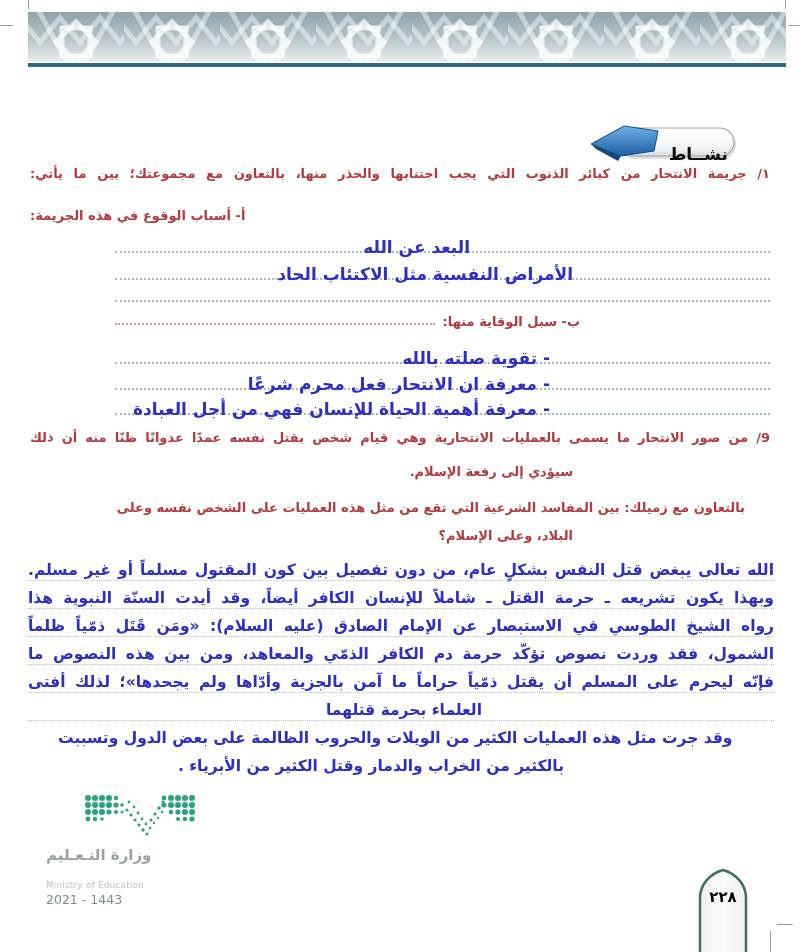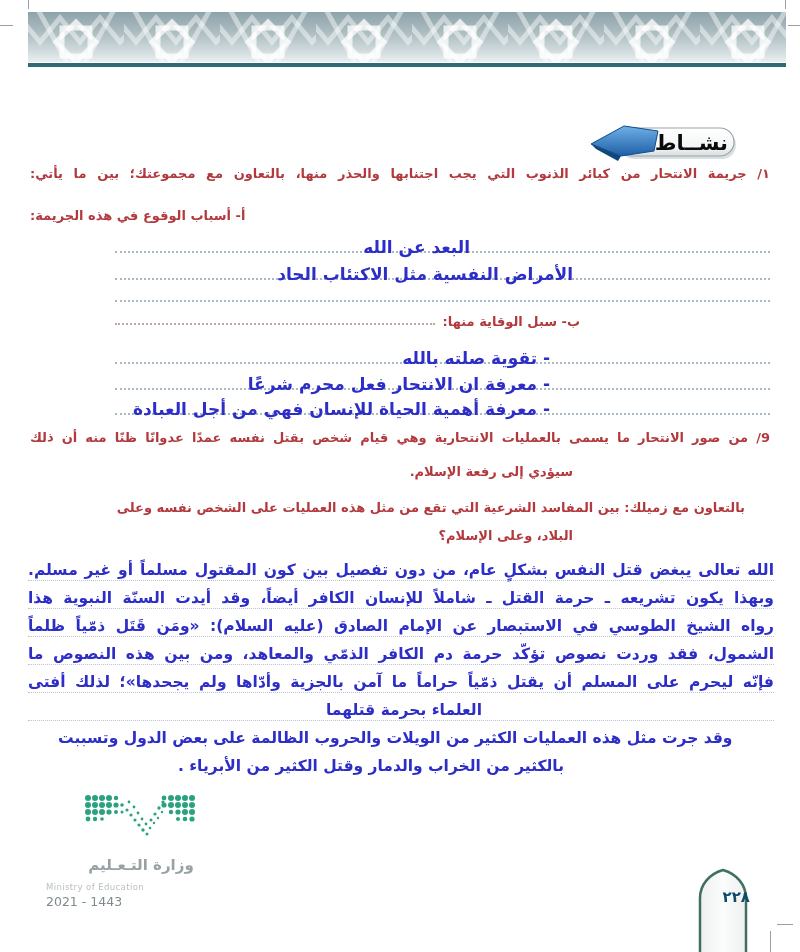--- a/index.html
+++ b/index.html
@@ -11,21 +11,21 @@
   
   .cm { position:absolute; background:#9aa0a2; }
 
   
   .header-band { position:absolute; left:28px; top:12px; width:758px; height:50px; }
   .header-rule { position:absolute; left:28px; top:63px; width:758px; height:4px; background:#2e6b74; }
 
   
   .banner { position:absolute; top:123px; left:588px; width:152px; height:42px; }
   .banner-label {
-    position:absolute; top:8px; right:12px; font-size:21px; font-weight:bold;
+    position:absolute; top:21px; right:12px; font-size:17px; font-weight:bold;
     color:#0b0b0b; letter-spacing:0.5px;text-align:right;
   }
 
   
   .row { position:absolute; left:30px; right:30px; }
   .red  { color:#b23a3e; font-weight:bold; font-size:13px; }
   .blue { color:#2d2dc7; font-weight:bold; }
 
   .just { text-align:justify; text-align-last:justify; }
 
@@ -53,29 +53,29 @@
   .bp .ln.dotl::after {
     content:""; position:absolute; left:0; right:0; bottom:3px;
     border-bottom:1.5px dotted rgba(150,166,182,0.65); pointer-events:none;
   }
   .bp .ln.jl { text-align:justify; text-align-last:justify; }
   .bp .ln.left { text-align:center; padding-left:6px; }
 
   
   .moe { position:absolute; left:46px; top:792px; width:190px; text-align:left; direction:ltr; }
   .moe .dots { margin-left:34px; }
-  .moe .ar { color:#98a2a4; font-size:15px; font-weight:bold; direction:rtl; text-align:center; margin-top:10px; }
-  .moe .en { color:#b8bfc1; font-size:8.5px; letter-spacing:0.4px; margin-top:8px; }
+  .moe .ar { color:#98a2a4; font-size:15px; font-weight:bold; direction:rtl; text-align:left; margin-top:0; }
+  .moe .en { color:#b8bfc1; font-size:8.5px; letter-spacing:0.4px; margin-top:16px; }
   .moe .yr { color:#7e8b8d; font-size:12.5px; margin-top:2px; }
 
   
   .arch { position:absolute; top:866px; left:696px; width:54px; height:86px; }
   .arch .num {
-    position:absolute; top:22px; left:0; width:100%; 
-    color:#0c4a6e; font-weight:bold; font-size:15px;
+    position:absolute; top:22px; left:0; width:100%; text-align:center;
+    color:#000000; font-weight:bold; font-size:15px;
   }
 </style>
 </head>
 <body>
 
 <div class="page">
 
   <div class="cm" style="left:28px; top:0; width:1px; height:9px;"></div>
   <div class="cm" style="left:0; top:25px; width:13px; height:1px;"></div>
   <div class="cm" style="left:785px; top:0; width:1px; height:9px;"></div>

